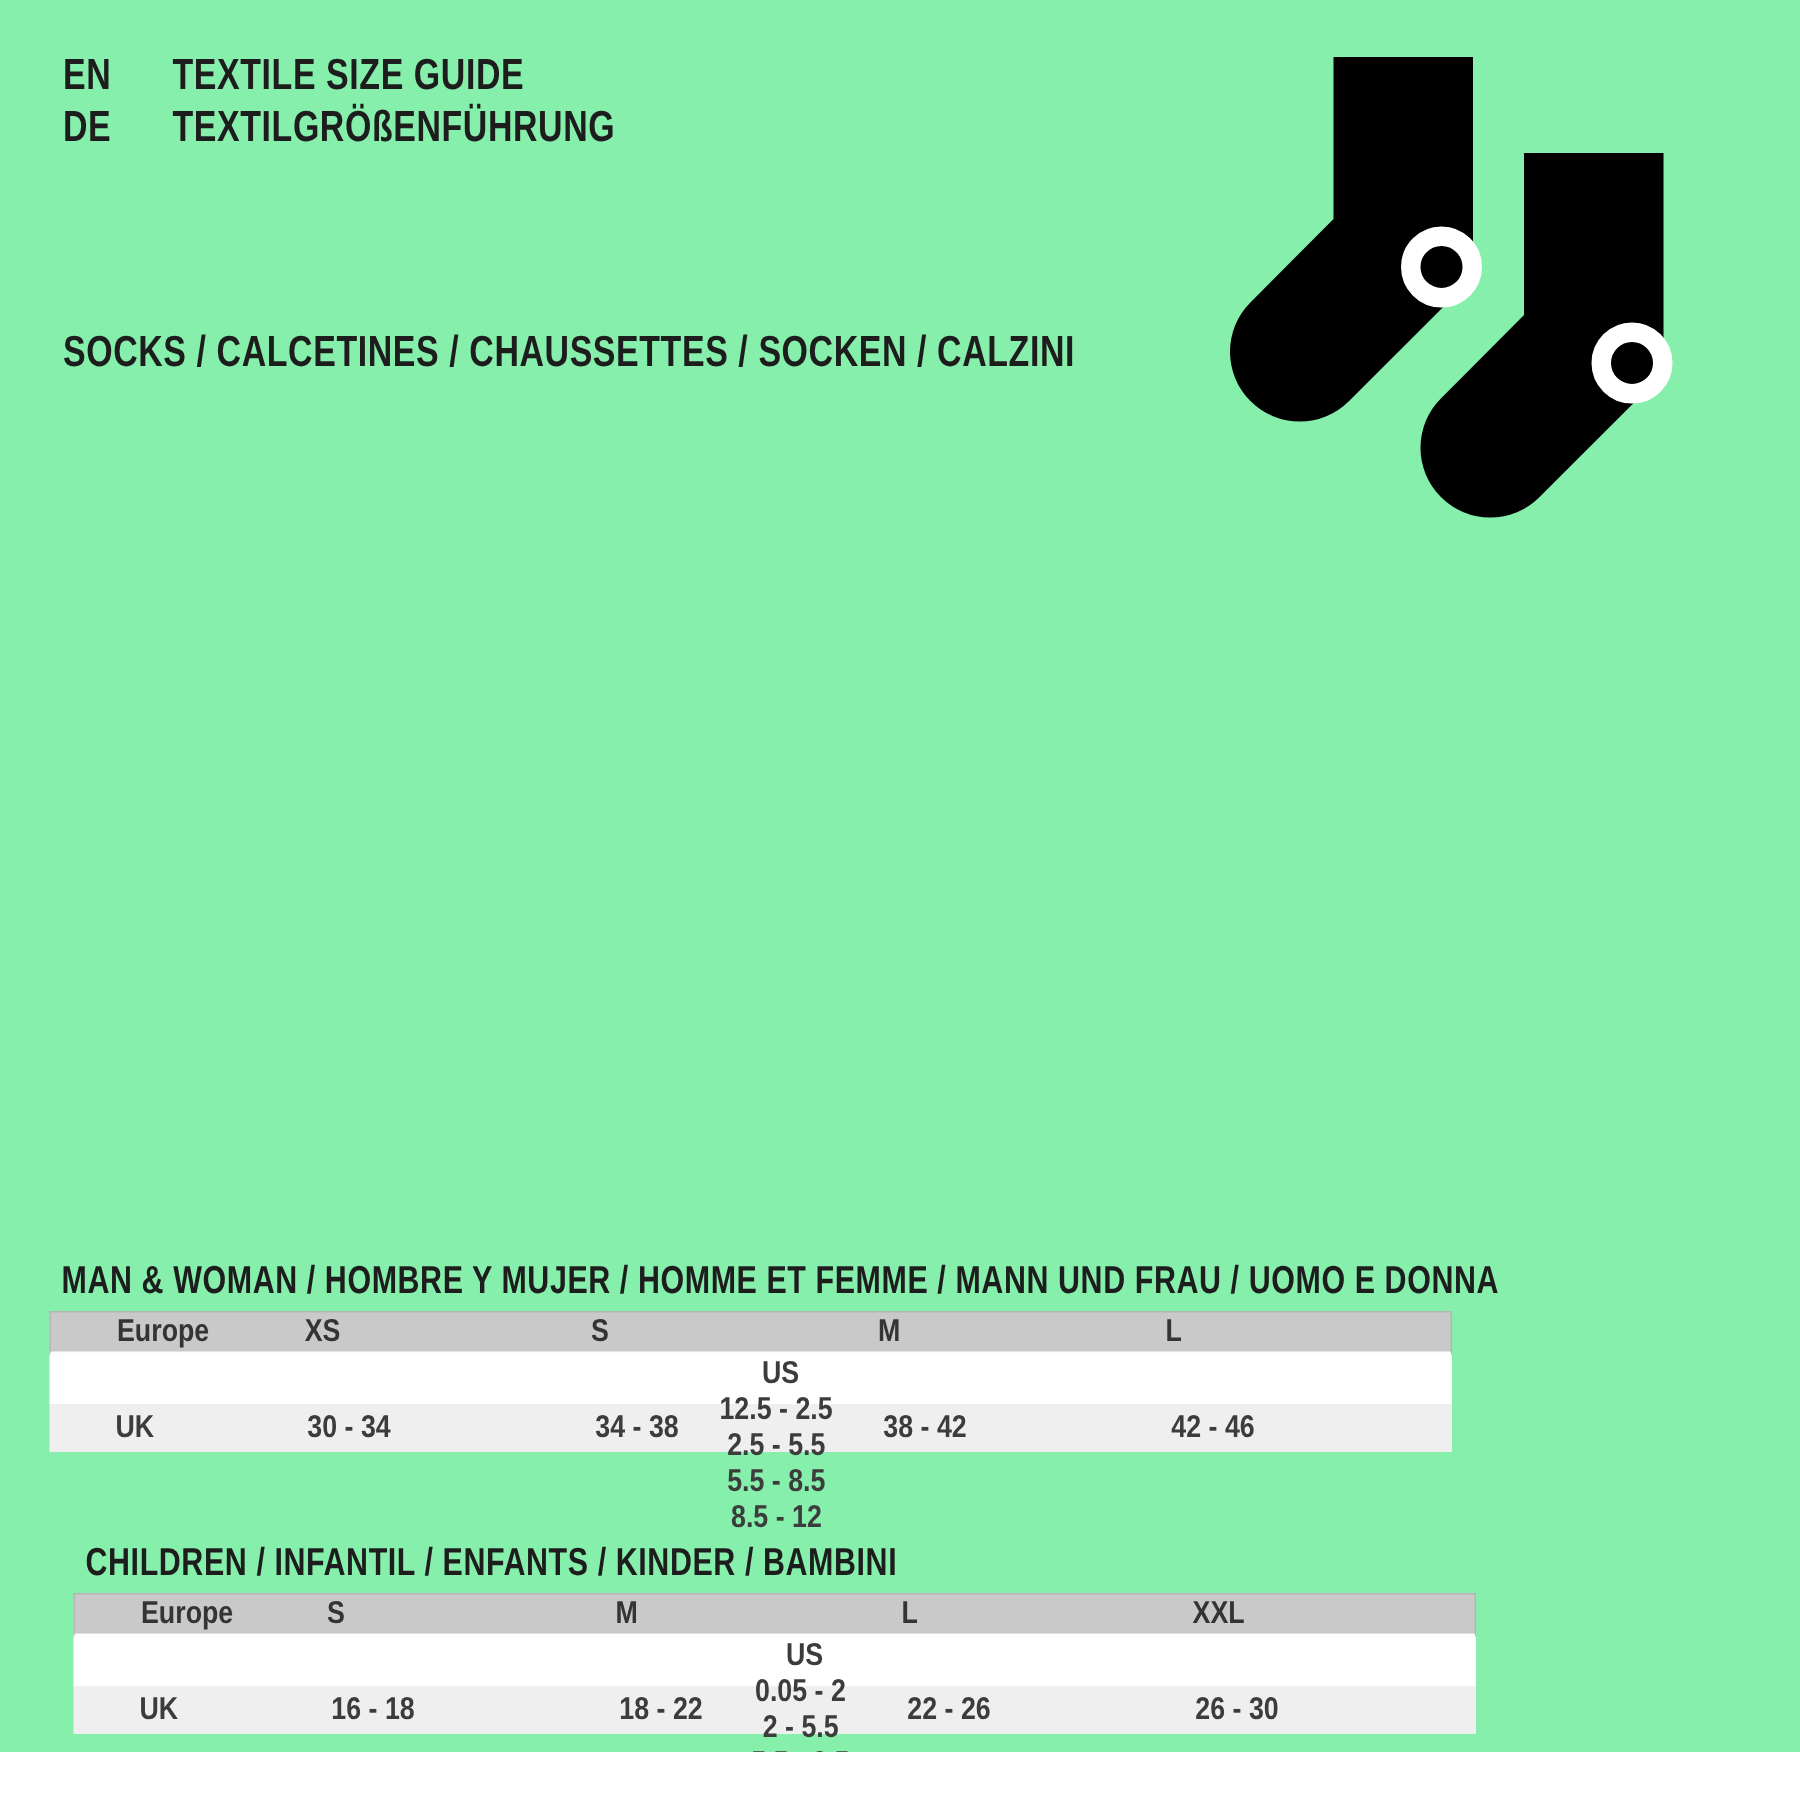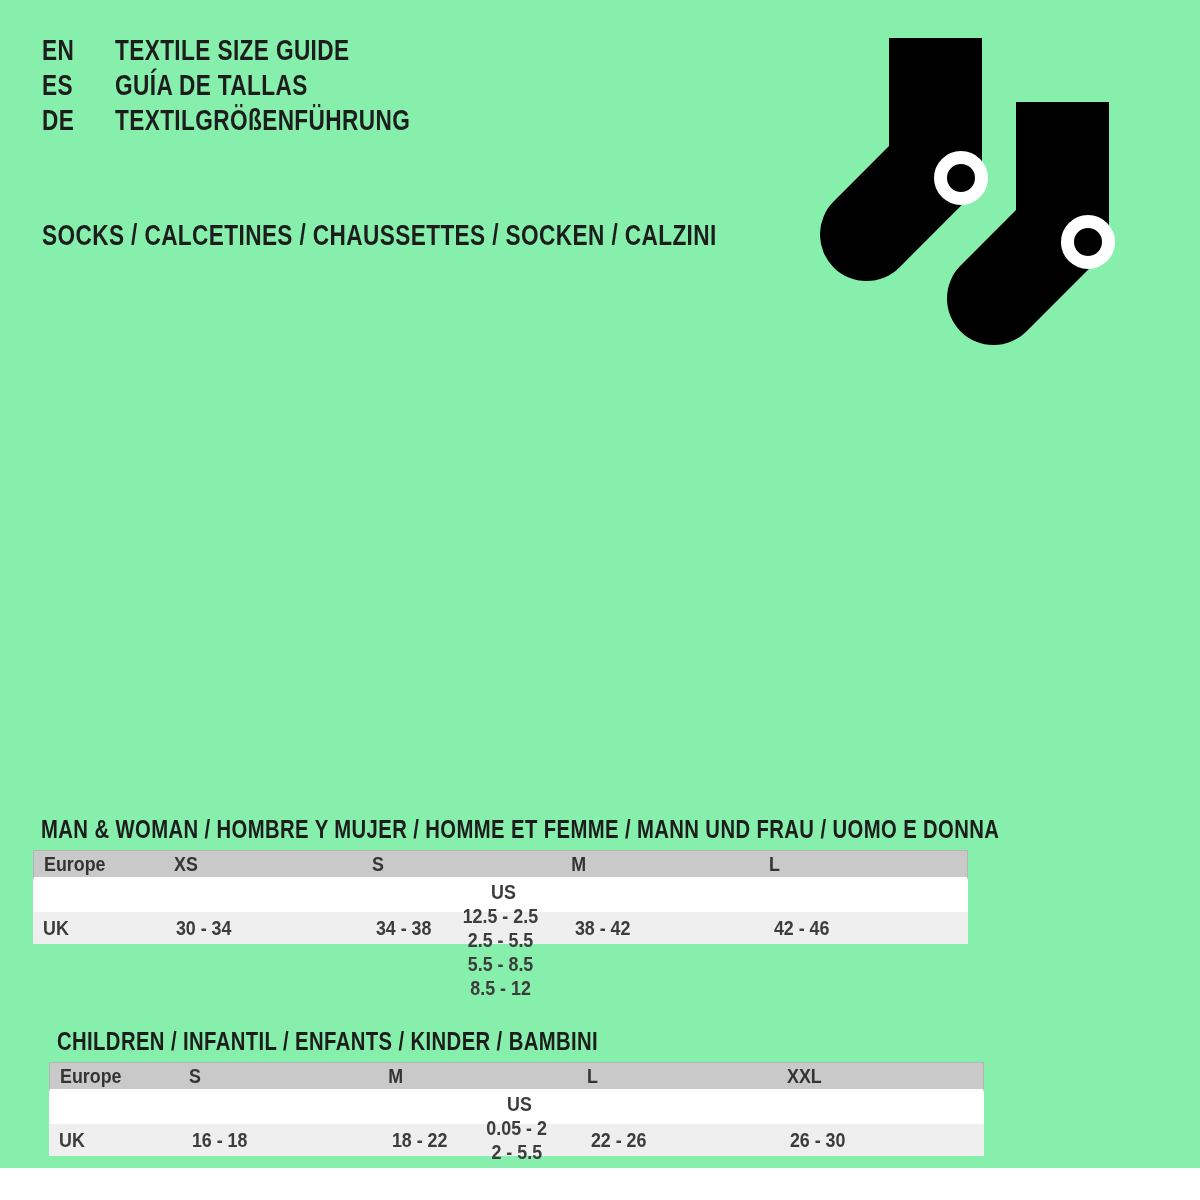--- a/index.html
+++ b/index.html
@@ -63,41 +63,42 @@
     width: 302px;
     height: 308px;
   }
 
   
   .size-section {
     position: absolute;
     left: 33px;
     width: 935px;
   }
-  .size-section.men { top: 816px; }
+  .size-section.men { top: 840px; }
   .size-section.children { top: 1028px; margin-left: 16px; }
 
   .section-title {
     padding-left: 8px;
     height: 26px;
     display: flex;
     align-items: center;
     margin-bottom: 8px;
   }
   .section-title .heading-text {
     font-size: 26px;
   }
 
   .stable {
     width: 935px;
   }
   .trow {
     display: flex;
     align-items: center;
     box-sizing: border-box;
+    padding-left: 34px;
   }
   .trow.thead {
     height: 30px;
     background: #c9c9c9;
     border: 1px solid #b5b5b5;
     border-bottom: 3px solid #fdfdfd;
   }
   .trow.tdata {
     height: 32px;
   }
@@ -128,24 +129,20 @@
 </style>
 </head>
 <body>
 
 <div class="page">
 
   <div class="lang-block">
     <div class="lang-row">
       <span class="lang-code"><span class="cond heading-text">EN</span></span>
       <span class="cond heading-text">TEXTILE SIZE GUIDE</span>
-    </div>
-    <div class="lang-row">
-      <span class="lang-code"><span class="cond heading-text">ES</span></span>
-      <span class="cond heading-text">GUÍA DE TALLAS</span>
     </div>
     <div class="lang-row">
       <span class="lang-code"><span class="cond heading-text">DE</span></span>
       <span class="cond heading-text">TEXTILGRÖßENFÜHRUNG</span>
     </div>
   </div>
 
   <div class="category-line">
     <span class="cond heading-text">SOCKS / CALCETINES / CHAUSSETTES / SOCKEN / CALZINI</span>
   </div>

